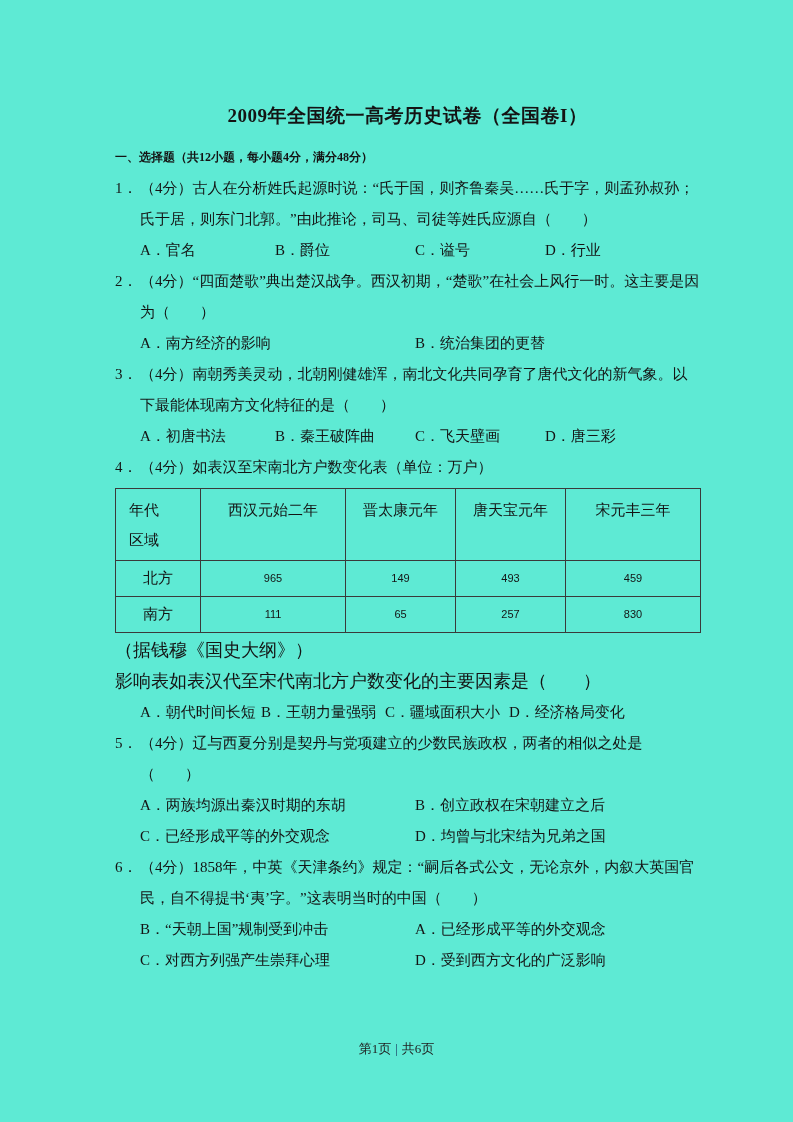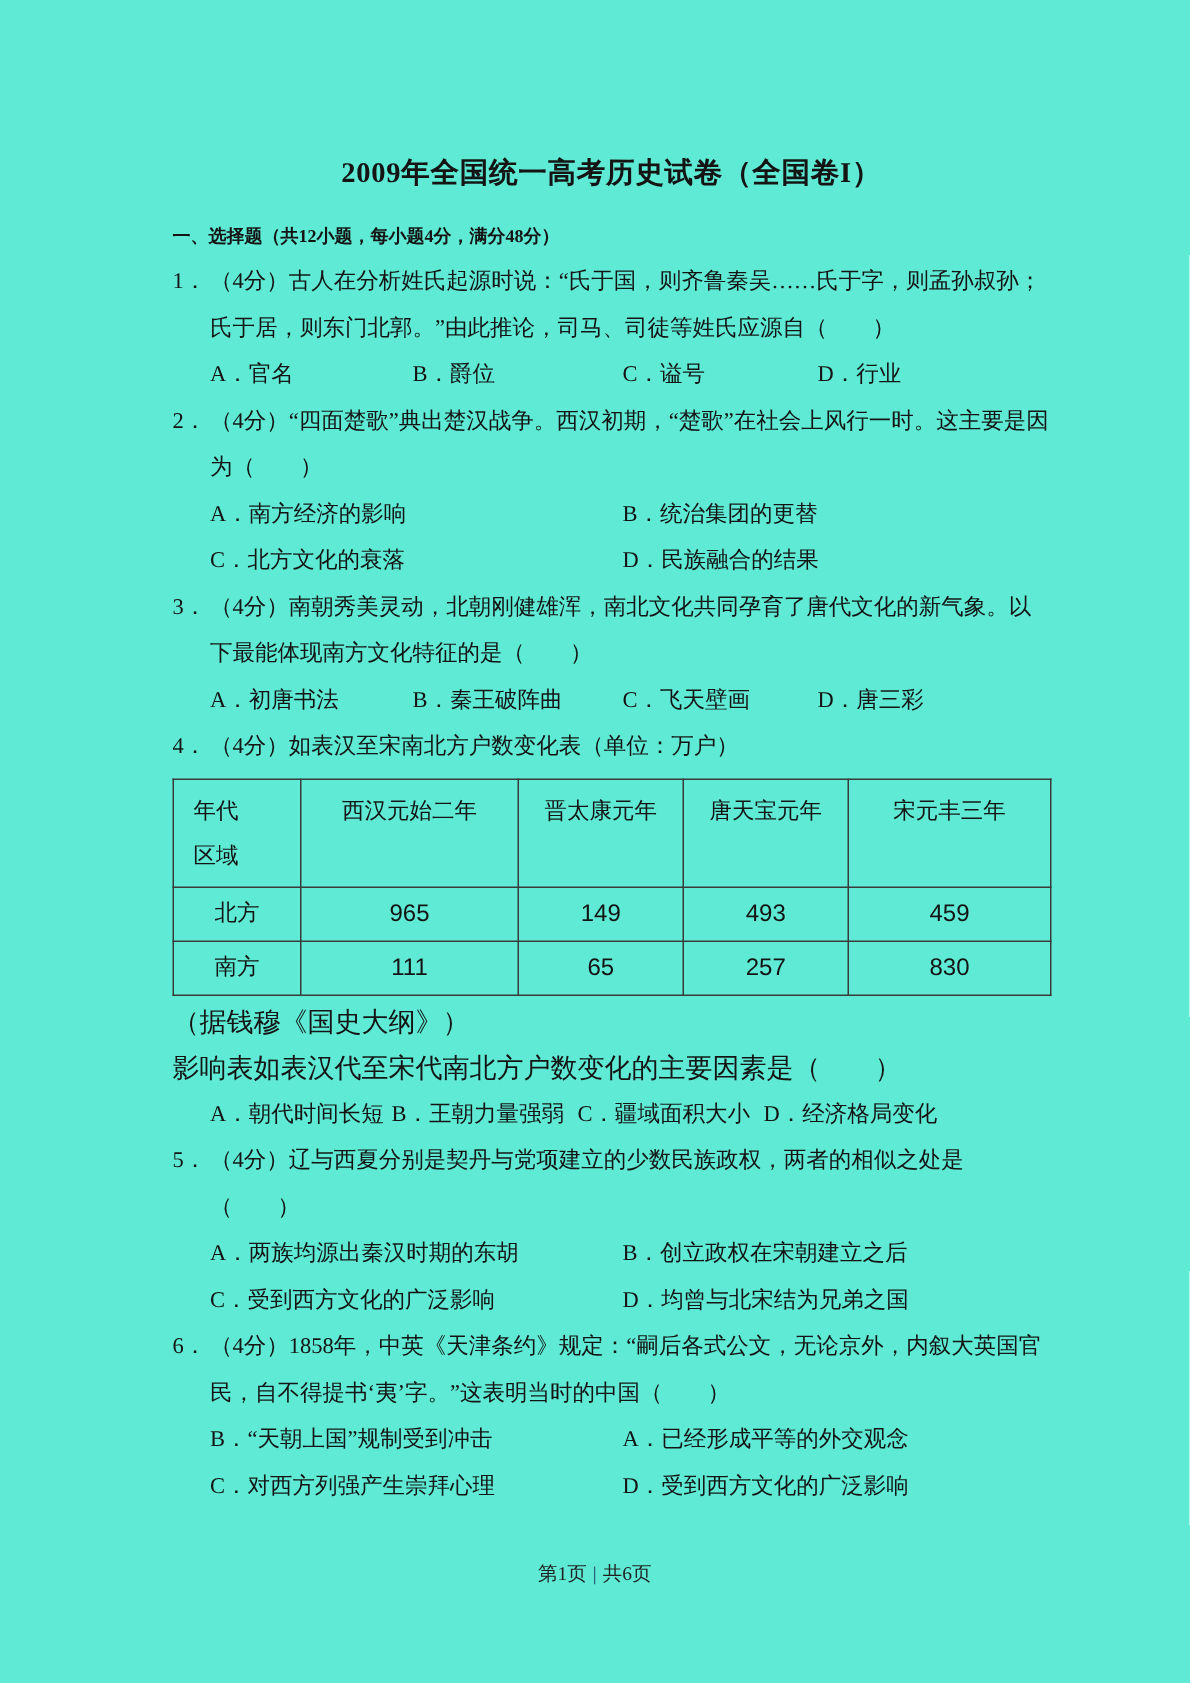--- a/index.html
+++ b/index.html
@@ -60,21 +60,21 @@
     padding-left: 13px;
     line-height: 30px;
   }
   .exam-table .data-row td {
     height: 36px;
     text-align: center;
     vertical-align: middle;
   }
   .exam-table .num-cell {
     font-family: "Liberation Sans", "DejaVu Sans", sans-serif;
-    font-size: 16px;
+    font-size: 11px;
   }
   .col-region { width: 85px; }
   .col-1 { width: 145px; }
   .col-2 { width: 110px; }
   .col-3 { width: 110px; }
   .col-4 { width: 135px; }
   .plain-line { font-size: 18px; line-height: 31px; }
   .page-footer {
     position: absolute;
     top: 1040px;
@@ -103,24 +103,20 @@
         <span class="opt">C．谥号</span>
         <span class="opt">D．行业</span>
       </div>
     </div>
 
     <div class="question">
       <div class="qline"><span class="qnum">2．</span><span>（4分）“四面楚歌”典出楚汉战争。西汉初期，“楚歌”在社会上风行一时。这主要是因为（　　）</span></div>
       <div class="opts cols2">
         <span class="opt">A．南方经济的影响</span>
         <span class="opt">B．统治集团的更替</span>
-      </div>
-      <div class="opts cols2">
-        <span class="opt">C．北方文化的衰落</span>
-        <span class="opt">D．民族融合的结果</span>
       </div>
     </div>
 
     <div class="question">
       <div class="qline"><span class="qnum">3．</span><span>（4分）南朝秀美灵动，北朝刚健雄浑，南北文化共同孕育了唐代文化的新气象。以下最能体现南方文化特征的是（　　）</span></div>
       <div class="opts row4">
         <span class="opt">A．初唐书法</span>
         <span class="opt">B．秦王破阵曲</span>
         <span class="opt">C．飞天壁画</span>
         <span class="opt">D．唐三彩</span>
@@ -169,21 +165,21 @@
       </div>
     </div>
 
     <div class="question">
       <div class="qline"><span class="qnum">5．</span><span>（4分）辽与西夏分别是契丹与党项建立的少数民族政权，两者的相似之处是（　　）</span></div>
       <div class="opts cols2">
         <span class="opt">A．两族均源出秦汉时期的东胡</span>
         <span class="opt">B．创立政权在宋朝建立之后</span>
       </div>
       <div class="opts cols2">
-        <span class="opt">C．受到西方文化的广泛影响</span>
+        <span class="opt">C．已经形成平等的外交观念</span>
         <span class="opt">D．均曾与北宋结为兄弟之国</span>
       </div>
     </div>
 
     <div class="question">
       <div class="qline"><span class="qnum">6．</span><span>（4分）1858年，中英《天津条约》规定：“嗣后各式公文，无论京外，内叙大英国官民，自不得提书‘夷’字。”这表明当时的中国（　　）</span></div>
       <div class="opts cols2">
         <span class="opt">B．“天朝上国”规制受到冲击</span>
         <span class="opt">A．已经形成平等的外交观念</span>
       </div>

